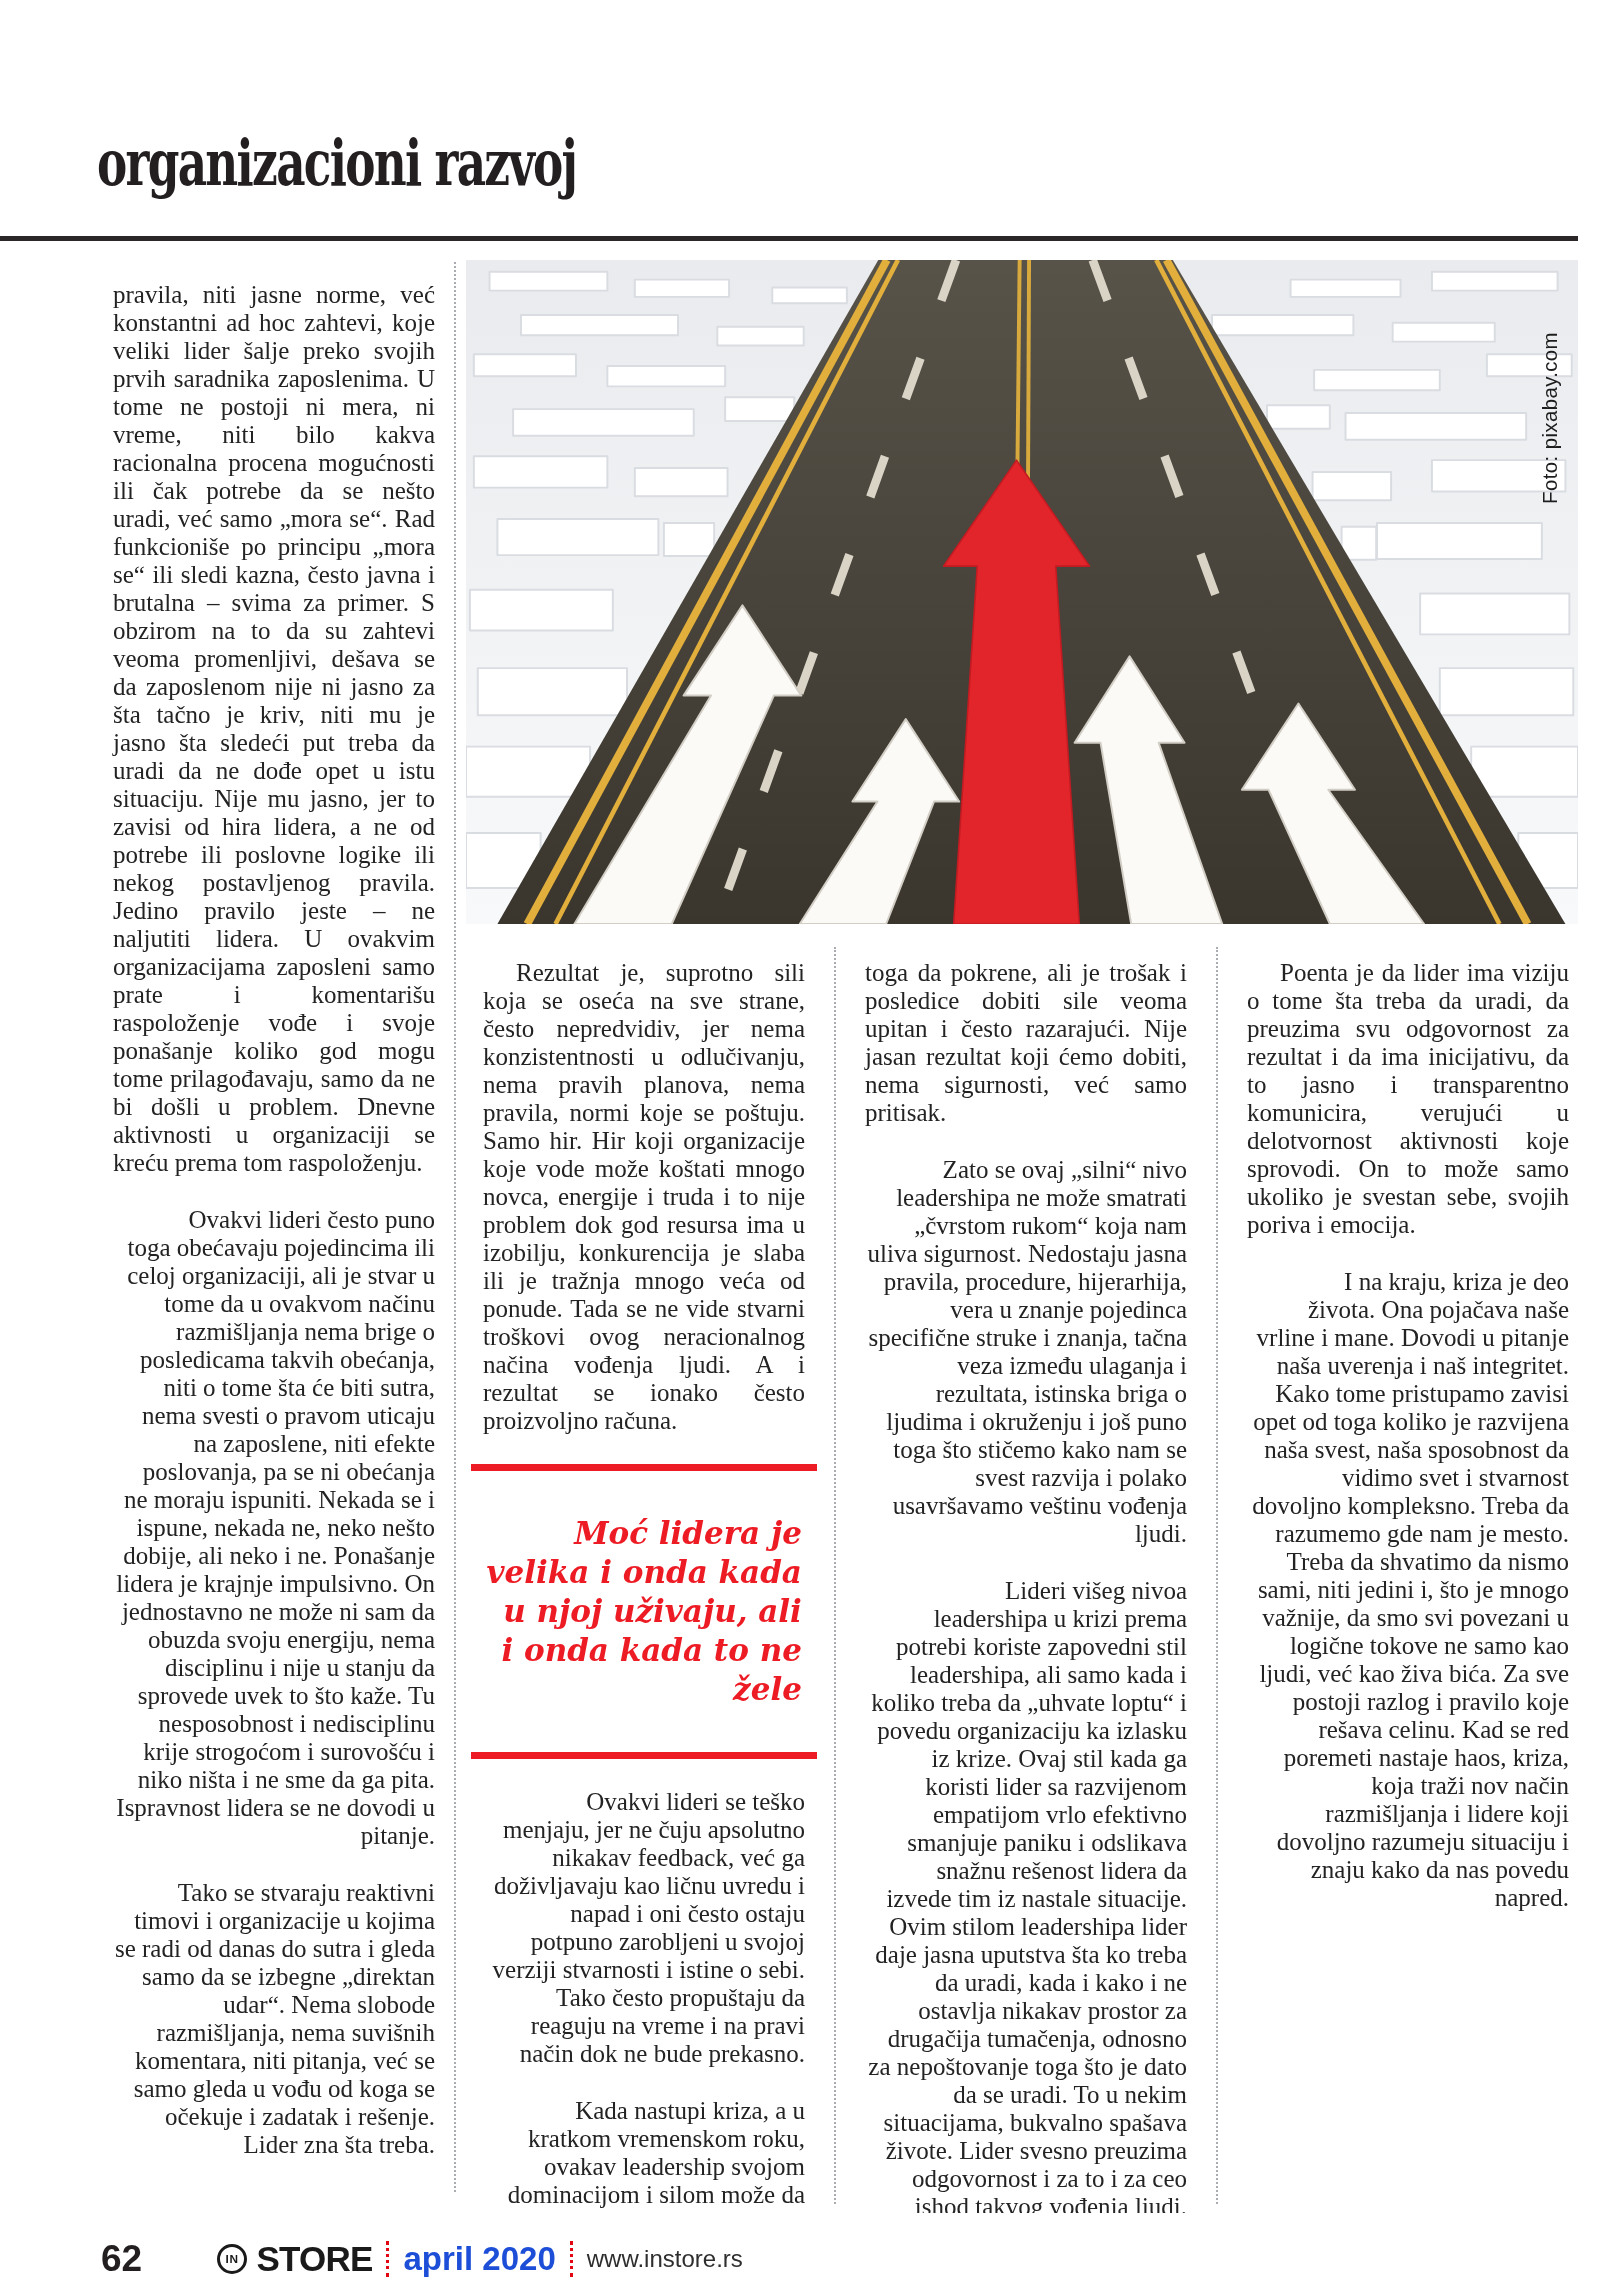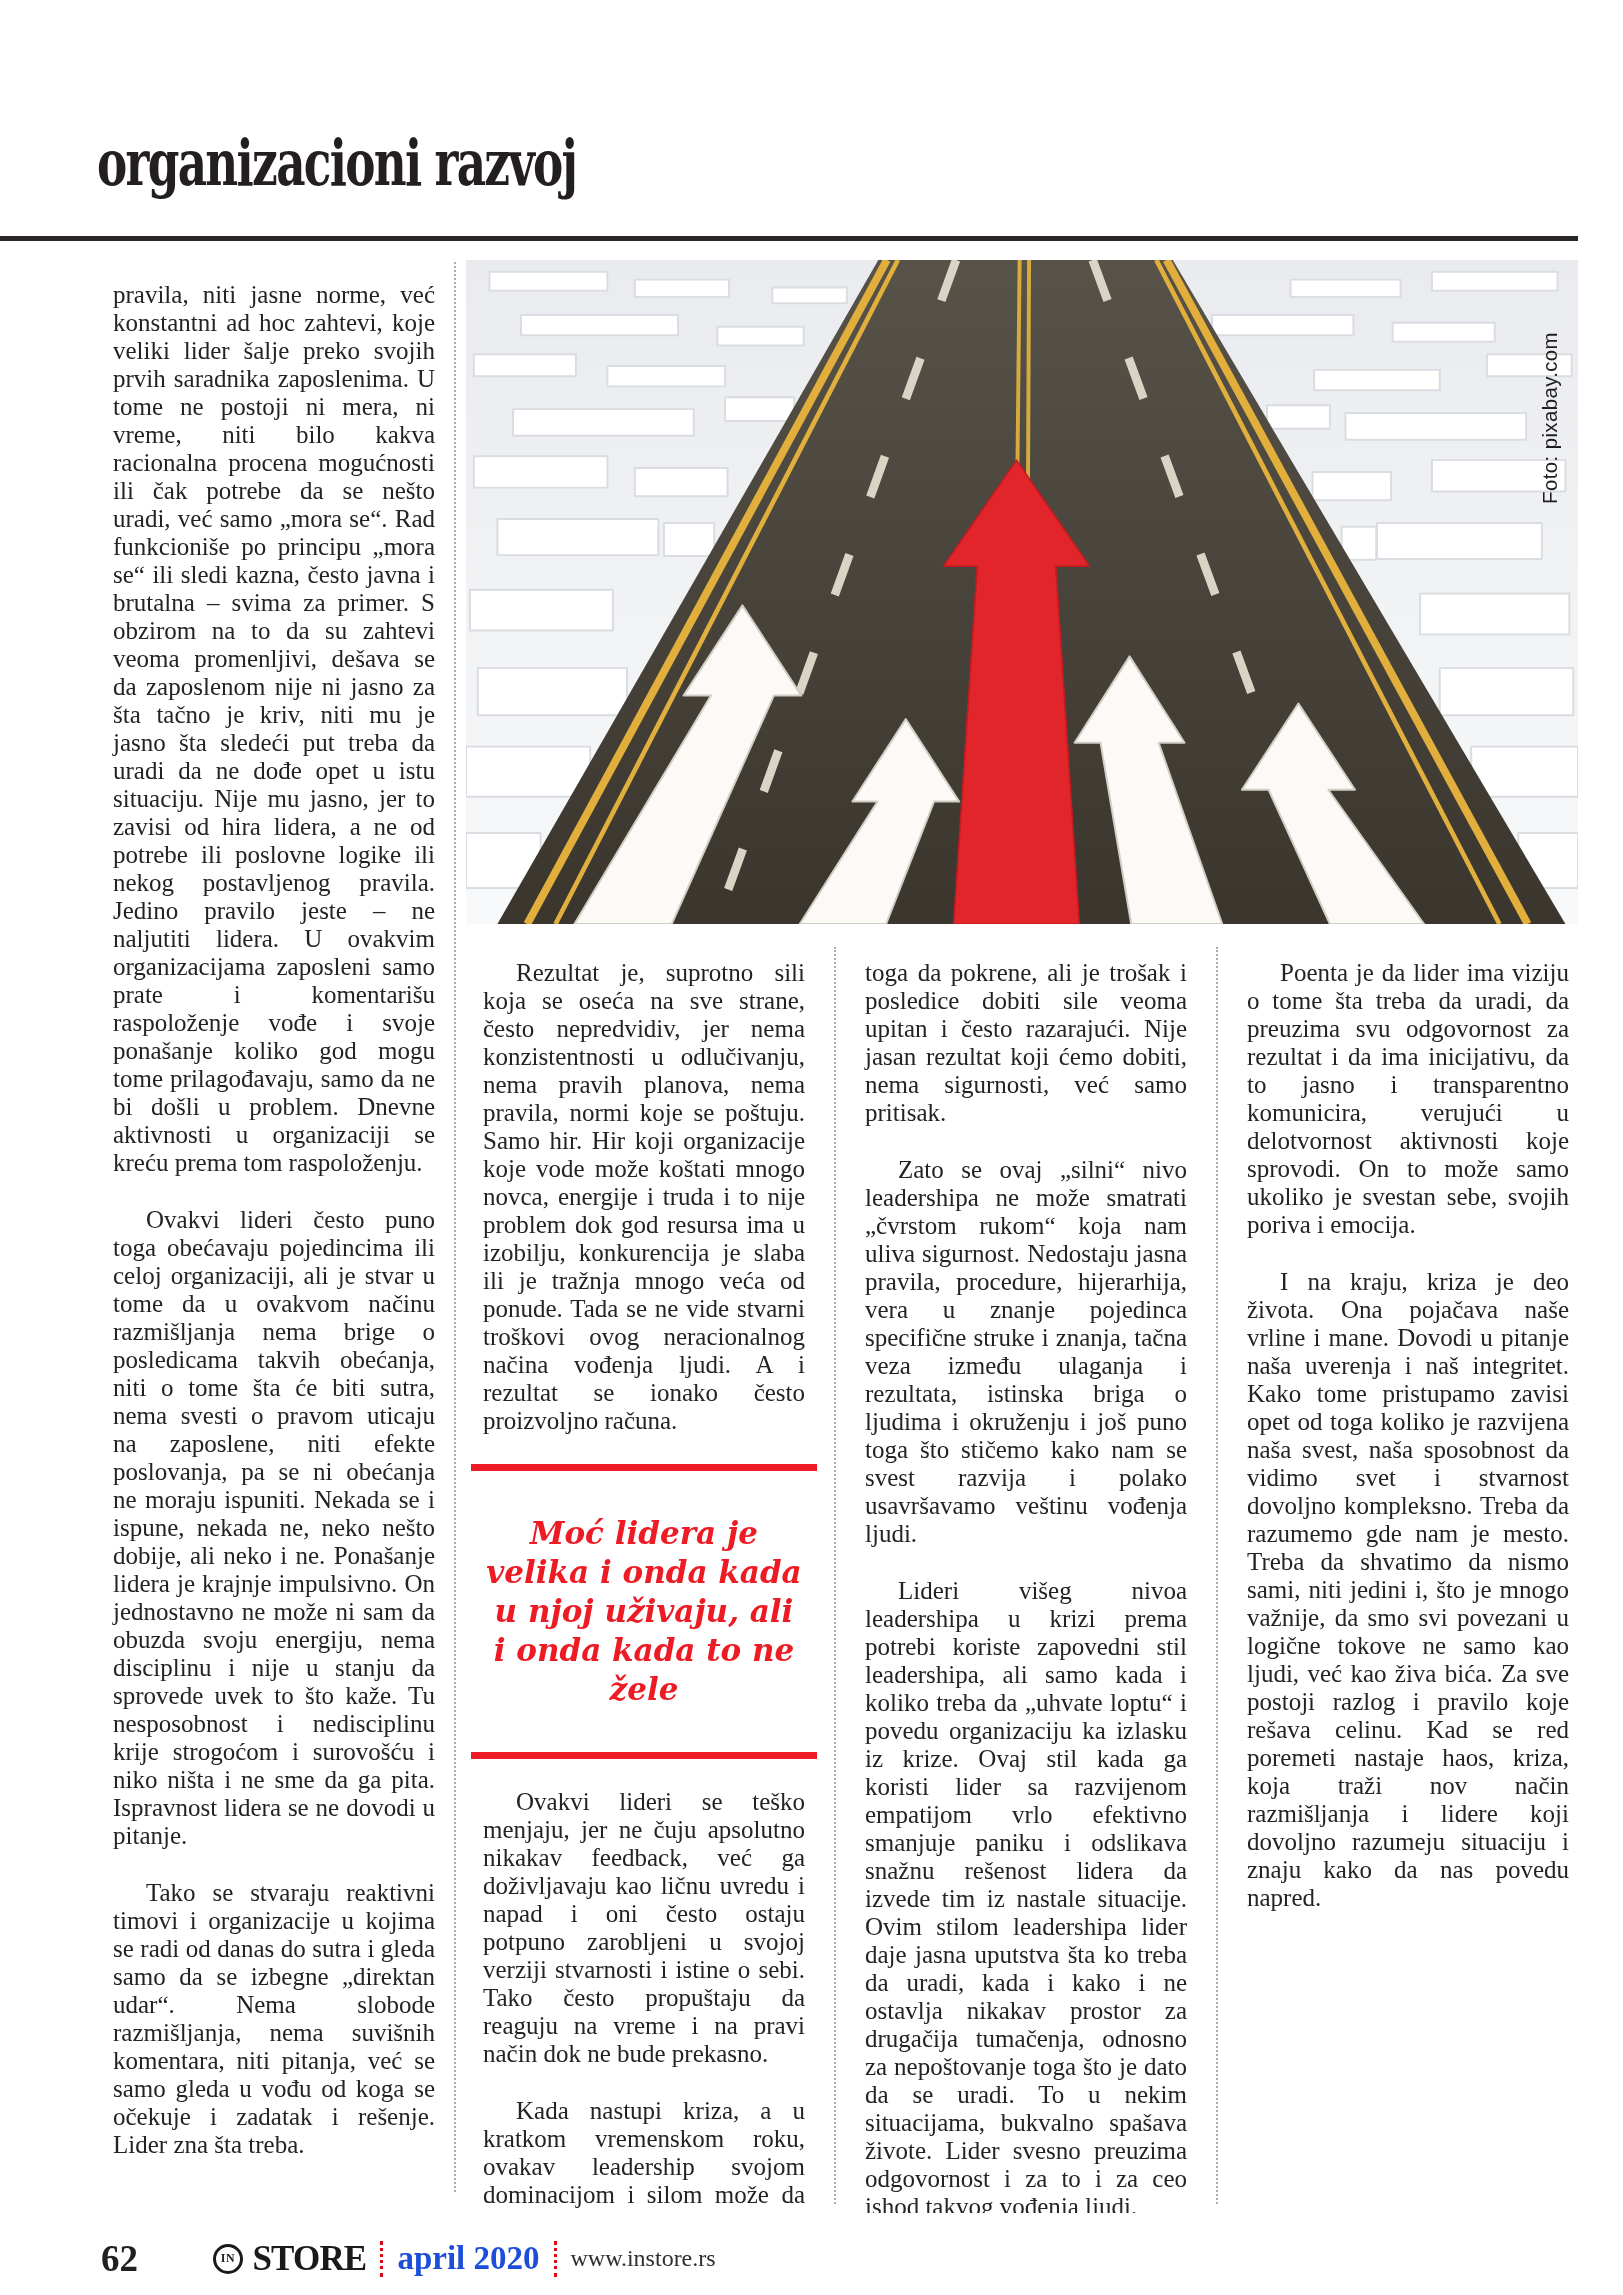--- a/index.html
+++ b/index.html
@@ -12,21 +12,21 @@
     position:absolute;left:97px;top:132px;margin:0;
     font-family:"DejaVu Serif",serif;font-weight:bold;font-size:63px;line-height:1;
     letter-spacing:-2.4px;color:#231f20;white-space:nowrap;
     transform:scaleX(0.72);transform-origin:left center;
   }
   .header-rule{position:absolute;left:0;top:236px;width:1578px;height:4.7px;background:#2b2728;}
   
   .col{position:absolute;width:346px;overflow:hidden;text-align:justify;}
   .col p{margin:12px;font-size:25px;line-height:28px;}
   .col p.ind{text-indent:33px;}
-  .col p + p, .col p + aside, .col aside + p{margin-top:29px;}
+  .col p + p, .col p + aside, .col aside + p{margin-top:29px;text-align:right;}
   .col1{left:101px;top:269px;height:1927px;}
   .col2{left:471px;top:947px;height:1263px;}
   .col3{left:853px;top:947px;height:1266px;}
   .col4{left:1235px;top:947px;height:1263px;}
   .vdivider{position:absolute;width:0;border-left:2.4px dotted #a9acb0;}
   .d1{left:454px;top:262px;height:1930px;}
   .d2{left:834px;top:947px;height:1257px;}
   .d3{left:1216px;top:947px;height:1257px;}
   
   .pullquote{
@@ -40,21 +40,21 @@
   
   .hero{position:absolute;left:466px;top:260px;width:1112px;height:664px;margin:0;}
   .hero svg{display:block;width:100%;height:100%;}
   .credit{
     position:absolute;top:72px;right:15.7px;
     writing-mode:vertical-rl;transform:rotate(180deg);
     font-family:"Liberation Sans",sans-serif;font-size:20.4px;color:#1d1d1d;letter-spacing:0.4px;
   }
   
   .footer{position:absolute;left:101px;top:2235px;width:1478px;height:47px;
-    display:flex;align-items:center;font-family:Liberation Serif, serif;}
+    display:flex;align-items:center;font-family:Liberation Sans, sans-serif;}
   .pagenum{font-weight:bold;font-size:37px;color:#231f20;}
   .brand{display:flex;align-items:center;margin-left:75px;}
   .logo-circle{
     box-sizing:border-box;width:30px;height:30px;border:3.1px solid #1a1a1a;border-radius:50%;
     display:flex;align-items:center;justify-content:center;margin-right:9.4px;
   }
   .logo-circle span{font-size:11.8px;font-weight:bold;letter-spacing:0.8px;color:#1a1a1a;}
   .brand-store{font-weight:bold;font-size:35px;letter-spacing:-0.8px;color:#1a1a1a;}
   .dotsep{height:36px;border-left:3.9px dotted #e30613;margin:0 14px;}
   .issue{font-weight:bold;font-size:33px;color:#1d4ed8;}

